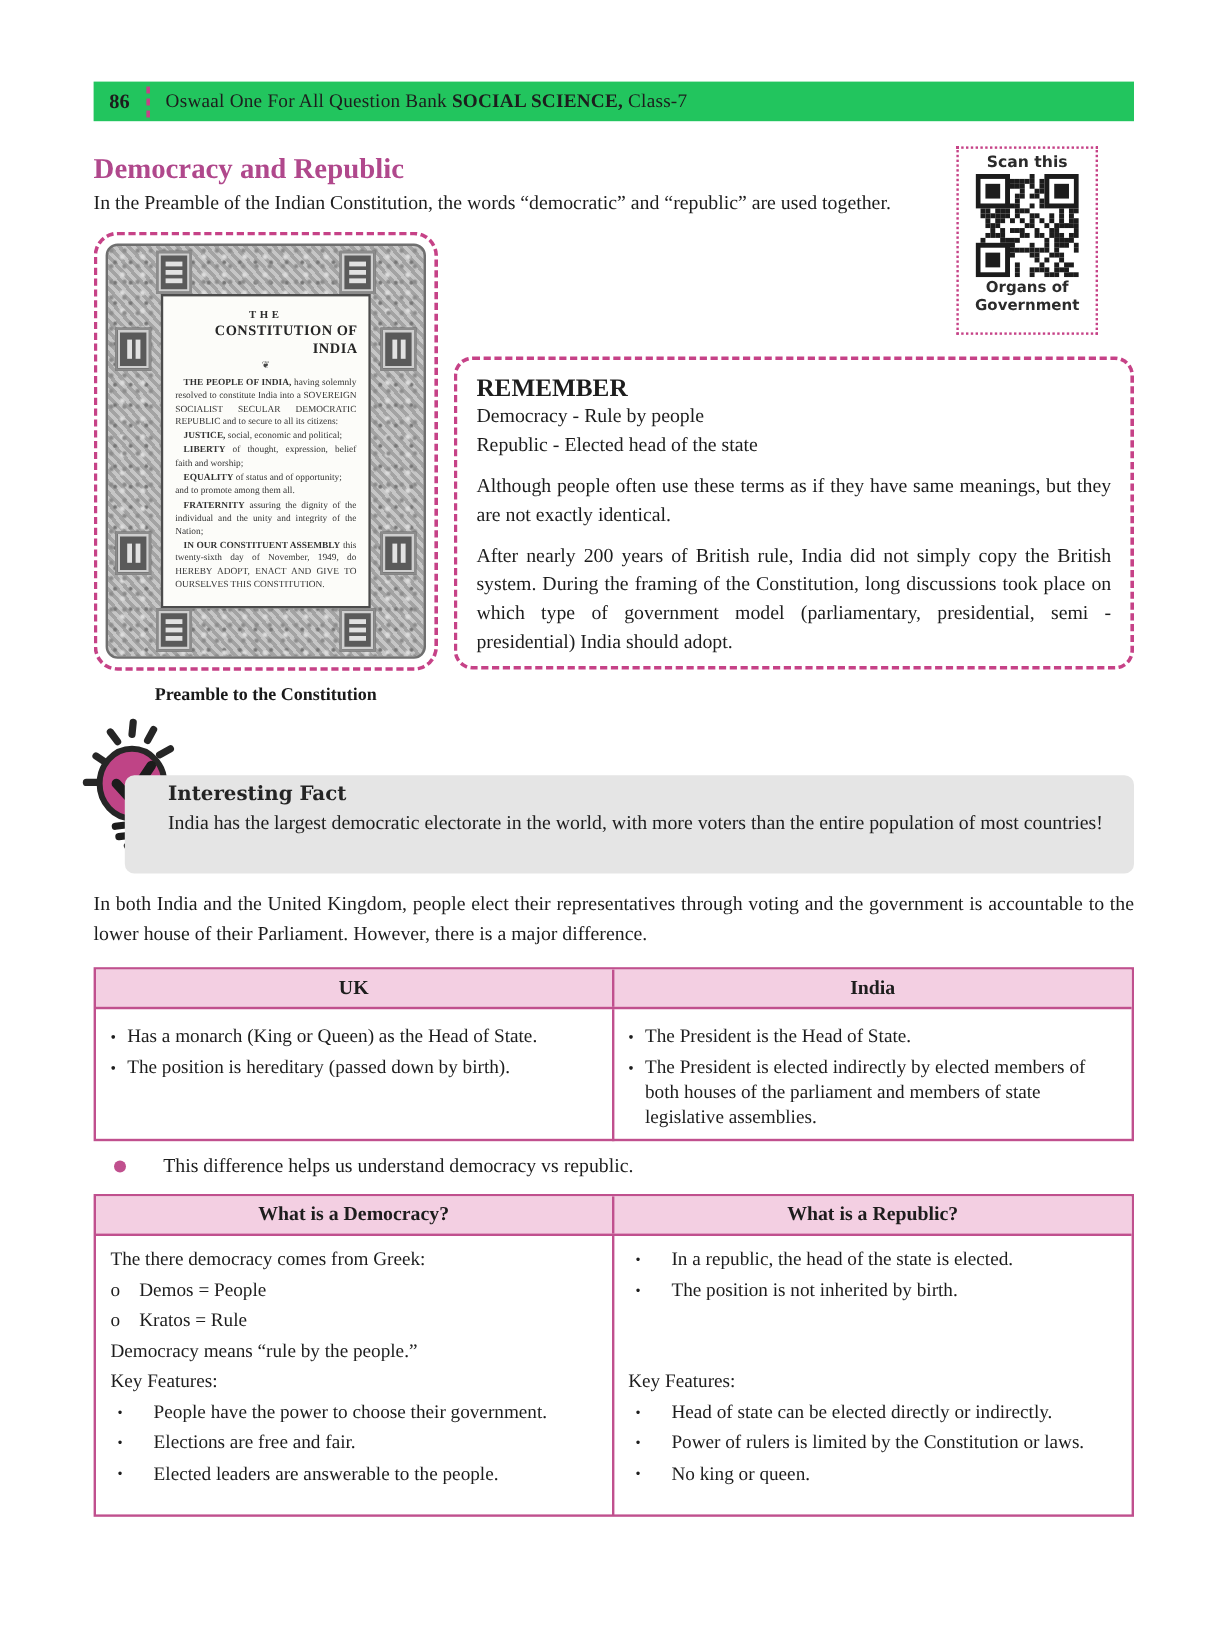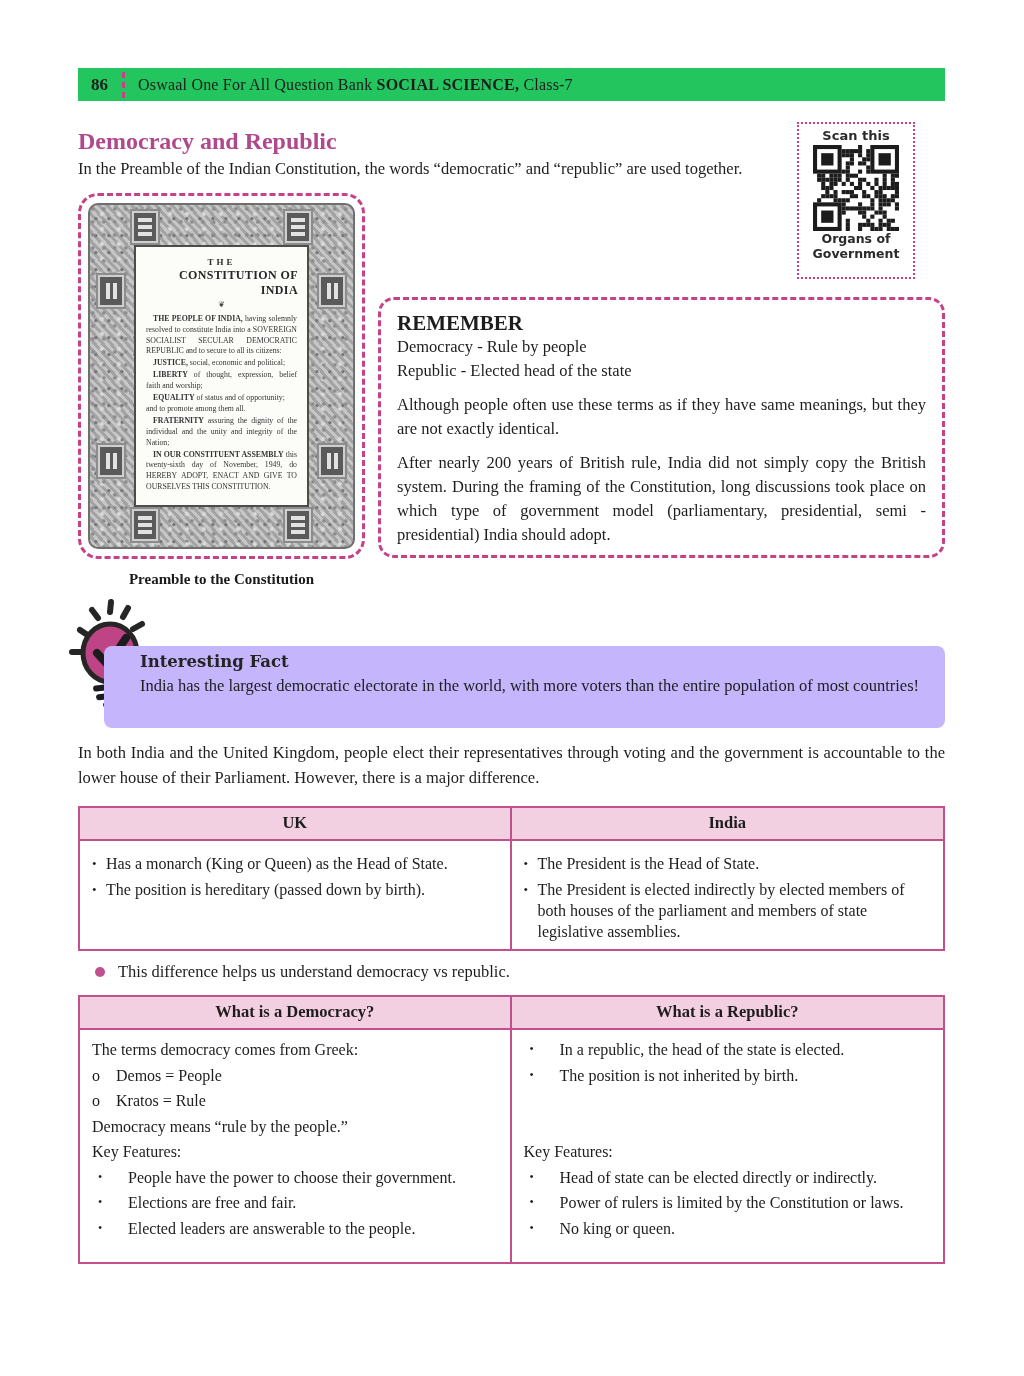--- a/index.html
+++ b/index.html
@@ -57,21 +57,21 @@
 
   
   .remember{position:absolute;left:378px;top:297px;width:567px;height:261px;box-sizing:border-box;
             border:3px dashed #c64287;border-radius:16px;padding:11px 16px;
             font-size:16.5px;line-height:24px;}
   .remember-heading{margin:0;font-size:21px;font-weight:bold;line-height:24px;}
   .remember p{margin:10px 0 0;text-align:justify;}
 
   
   .fact-box{position:absolute;left:104px;top:646px;width:841px;height:82px;box-sizing:border-box;
-            background:#c4b5fd;border-radius:8px;padding:6px 14px 0 36px;}
+            background:#e5e5e5;border-radius:8px;padding:6px 14px 0 36px;}
   .fact-title{font-weight:bold;font-size:16.5px;font-family:"DejaVu Serif",serif;color:#242424;}
   .fact-text{font-size:16.5px;line-height:25px;margin-top:2px;}
   .bulb-icon{position:absolute;left:64px;top:596px;width:92px;height:116px;}
 
   
   .compare-intro{position:absolute;left:78px;top:740px;width:867px;font-size:16.5px;
                  line-height:25px;text-align:justify;}
 
   
   .cmp-table{position:absolute;left:78px;width:867px;box-sizing:border-box;
@@ -89,21 +89,21 @@
   .t2 .t-body{height:233px;}
   .b-item{display:flex;margin-top:5px;line-height:21px;}
   .b-item .dot{width:14px;flex:none;font-size:13px;line-height:21px;}
   .d-line{line-height:25.5px;}
   .o-item{display:flex;line-height:25.5px;}
   .o-item .om{width:24px;flex:none;}
   .rb{display:flex;line-height:25.5px;}
   .rb .dot{width:30px;flex:none;text-align:left;padding-left:6px;font-size:12px;}
   .spacer2{height:51px;}
 
-  .diff-note{position:absolute;left:95px;top:962px;display:flex;align-items:baseline;font-size:16.5px;}
+  .diff-note{position:absolute;left:95px;top:962px;display:flex;align-items:baseline;font-size:16.5px;gap:18px;}
   .diff-note .pdot{width:10px;height:10px;border-radius:50%;background:#c0508e;flex:none;
                    align-self:center;margin-right:13px;}
 </style>
 </head>
 <body>
 
 <div class="sheet">
 
   <div class="header-bar">
     <span class="page-num">86</span>
@@ -407,21 +407,21 @@
     <span>This difference helps us understand democracy vs republic.</span>
   </div>
 
   <div class="cmp-table t2">
     <div class="t-head">
       <div class="hcell">What is a Democracy?</div>
       <div class="hcell">What is a Republic?</div>
     </div>
     <div class="t-body">
       <div class="t-cell left">
-        <div class="d-line">The terms democracy comes from Greek:</div>
+        <div class="d-line">The there democracy comes from Greek:</div>
         <div class="o-item">
             <span class="om">o</span>
             <span>Demos = People</span>
           </div>
         <div class="o-item">
             <span class="om">o</span>
             <span>Kratos = Rule</span>
           </div>
         <div class="d-line">Democracy means “rule by the people.”</div>
         <div class="d-line">Key Features:</div>

